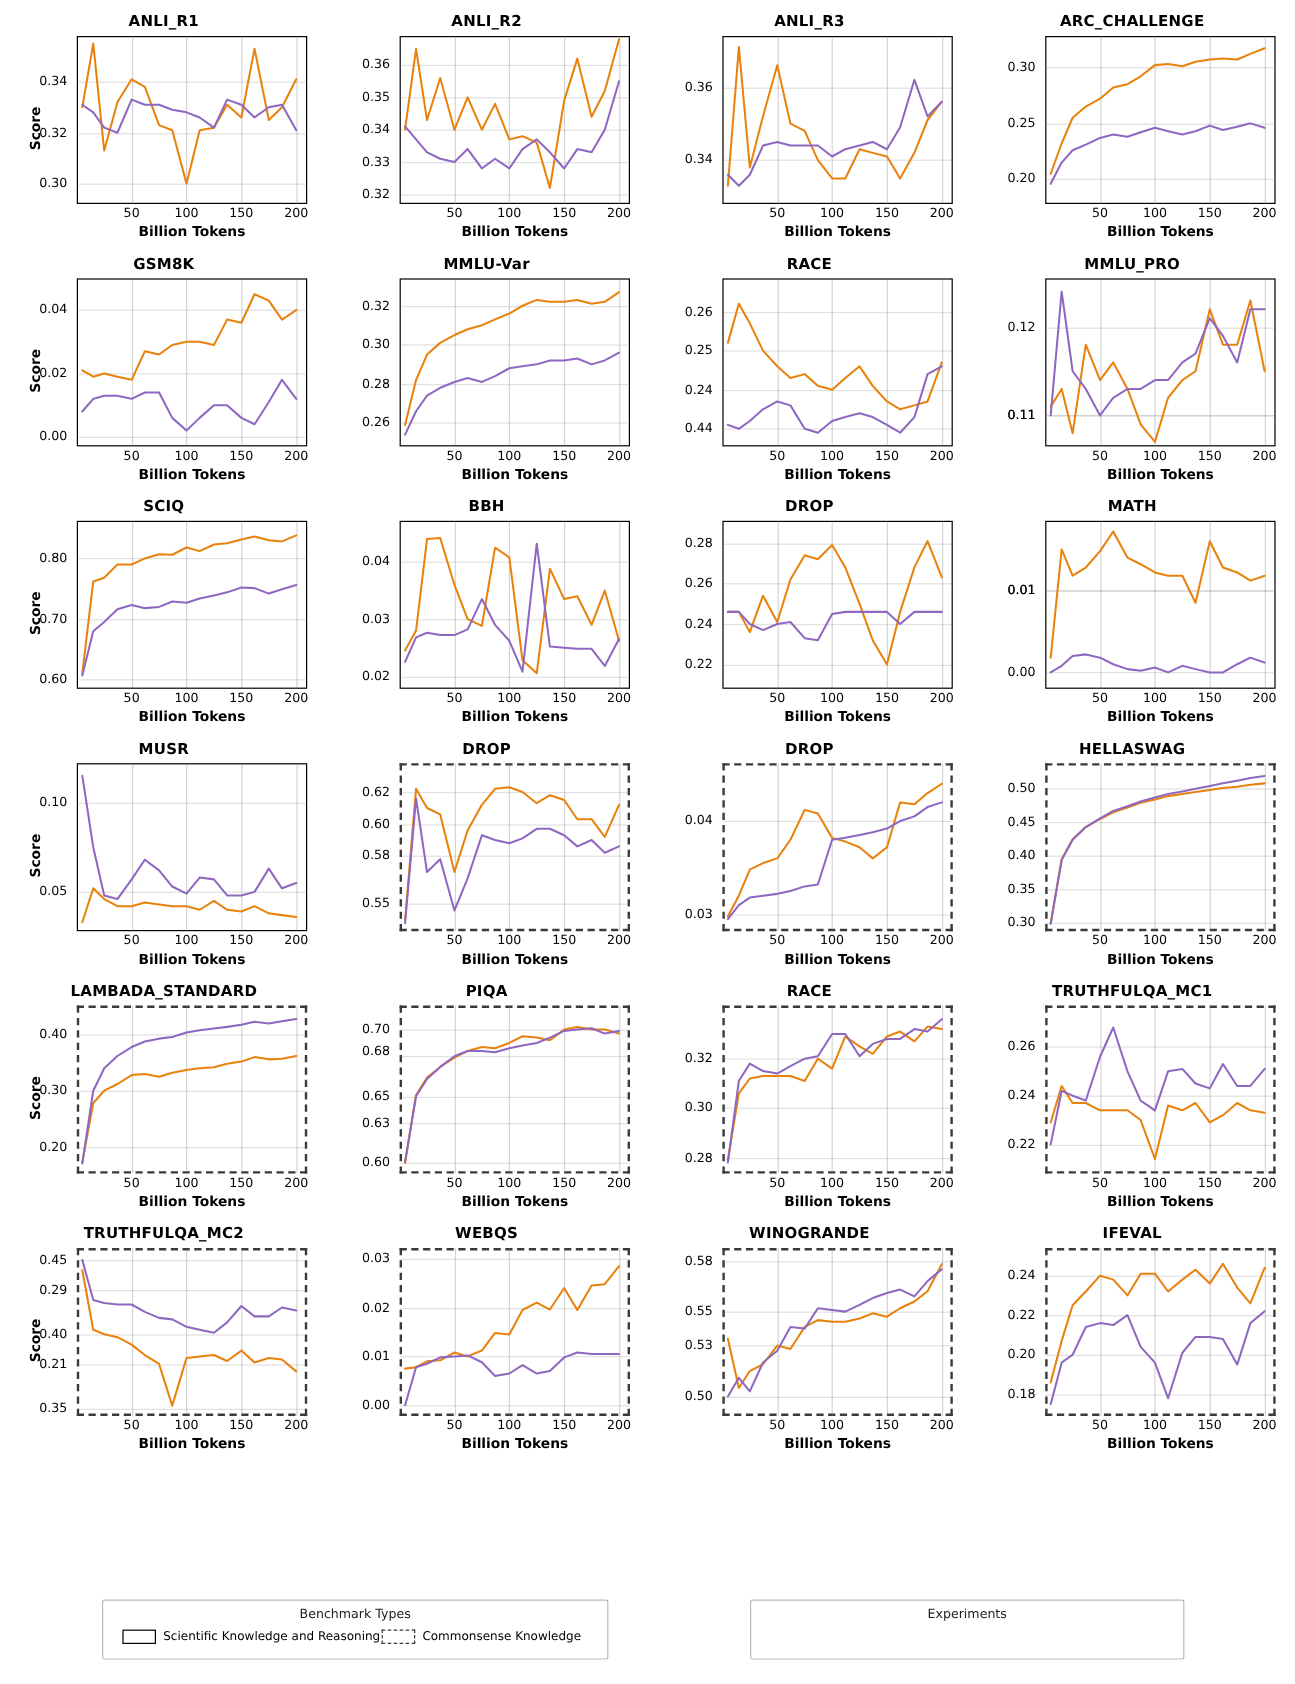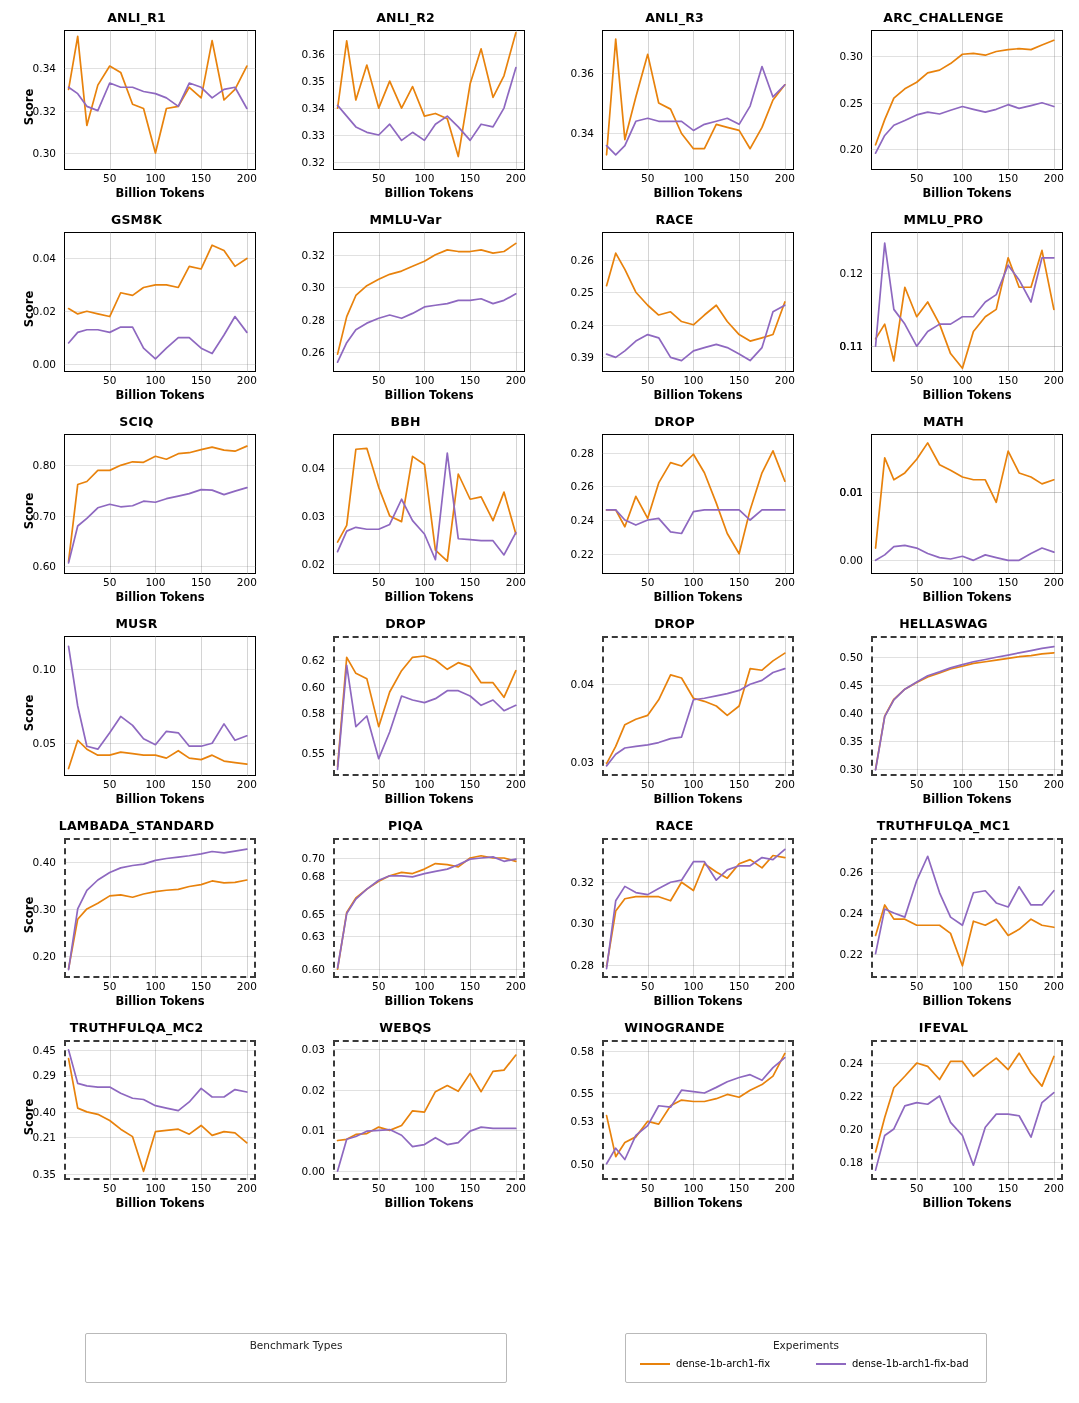--- a/index.html
+++ b/index.html
@@ -244,21 +244,21 @@
         <span style="left: 45.7143px;">50</span>
         <span style="left: 91.4286px;">100</span>
         <span style="left: 137.143px;">150</span>
         <span style="left: 182.857px;">200</span>
       </div>
       <div class="xtitle">Billion Tokens</div>
     </div>
     <div class="cell">
       <div class="panel-title">RACE</div>
       <div class="ylabels">
-        <span style="top: 125.349px;">0.39</span>
+        <span style="top: 125.349px;">0.44</span>
         <span style="top: 92.7907px;">0.24</span>
         <span style="top: 60.2326px;">0.25</span>
         <span style="top: 27.6744px;">0.26</span>
       </div>
       <div class="plotwrap">
         <div class="axes"></div>
         <div class="gridlines">
           <div class="v" style="left: 45.7143px;"></div>
           <div class="v" style="left: 91.4286px;"></div>
           <div class="v" style="left: 137.143px;"></div>
@@ -827,27 +827,27 @@
         <span style="left: 91.4286px;">100</span>
         <span style="left: 137.143px;">150</span>
         <span style="left: 182.857px;">200</span>
       </div>
       <div class="xtitle">Billion Tokens</div>
     </div>
   </div>
 
 <div class="legend" style="left:85px;top:1333px;width:420px;height:48px;">
   <div class="lg-title">Benchmark Types</div>
+  <div class="lg-row">
+    <div class="lg-item" style="left:16px;">
+      <span class="swatch-solid"></span>
+      <span>Scientific Knowledge and Reasoning</span>
+    </div>
+    <div class="lg-item" style="left:232px;">
+      <span class="swatch-dashed"></span>
+      <span>Commonsense Knowledge</span>
+    </div>
+  </div>
 </div>
 
 <div class="legend" style="left:625px;top:1333px;width:360px;height:48px;">
   <div class="lg-title">Experiments</div>
-  <div class="lg-row">
-    <div class="lg-item" style="left:14px;">
-      <span class="swatch-line"></span>
-      <span>dense-1b-arch1-fix</span>
-    </div>
-    <div class="lg-item" style="left:190px;">
-      <span class="swatch-line purple"></span>
-      <span>dense-1b-arch1-fix-bad</span>
-    </div>
-  </div>
 </div>
 
 </body></html>

